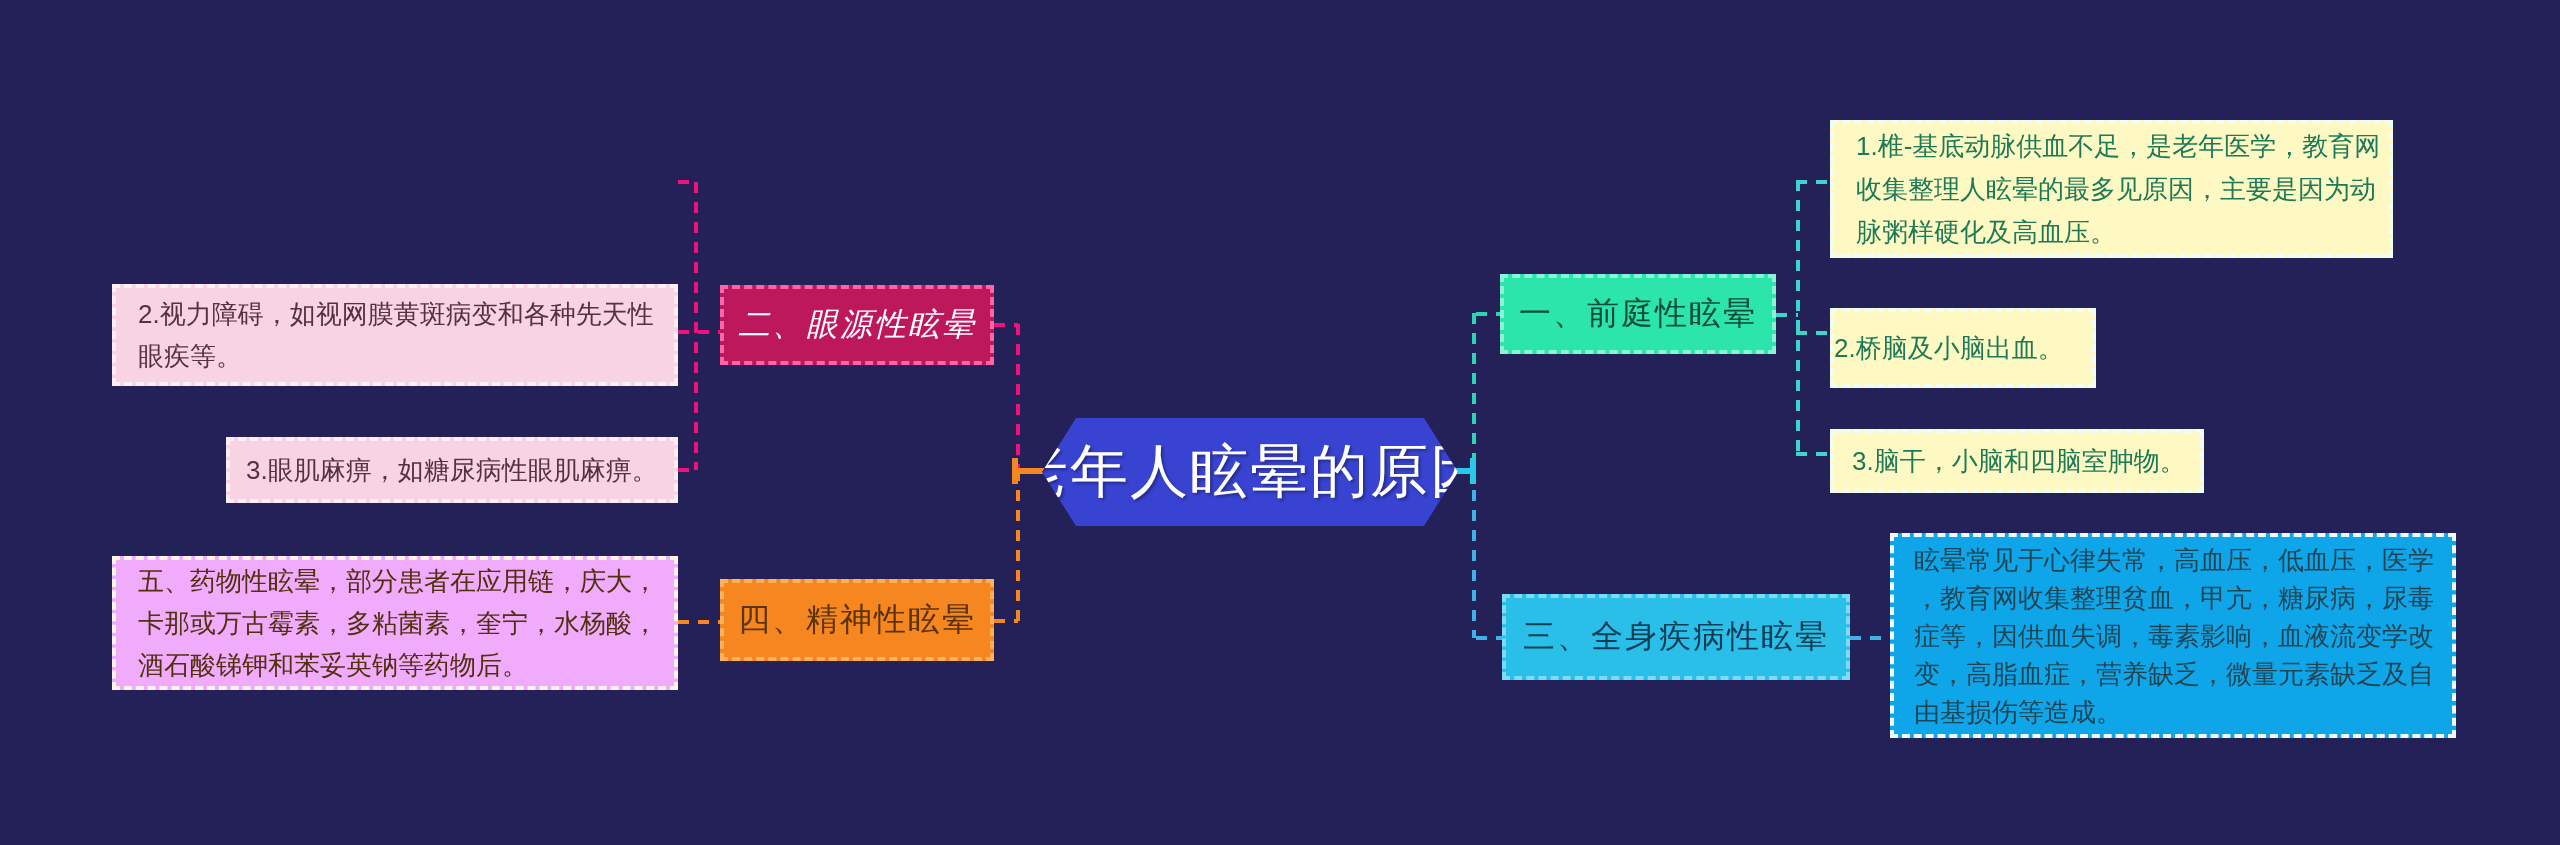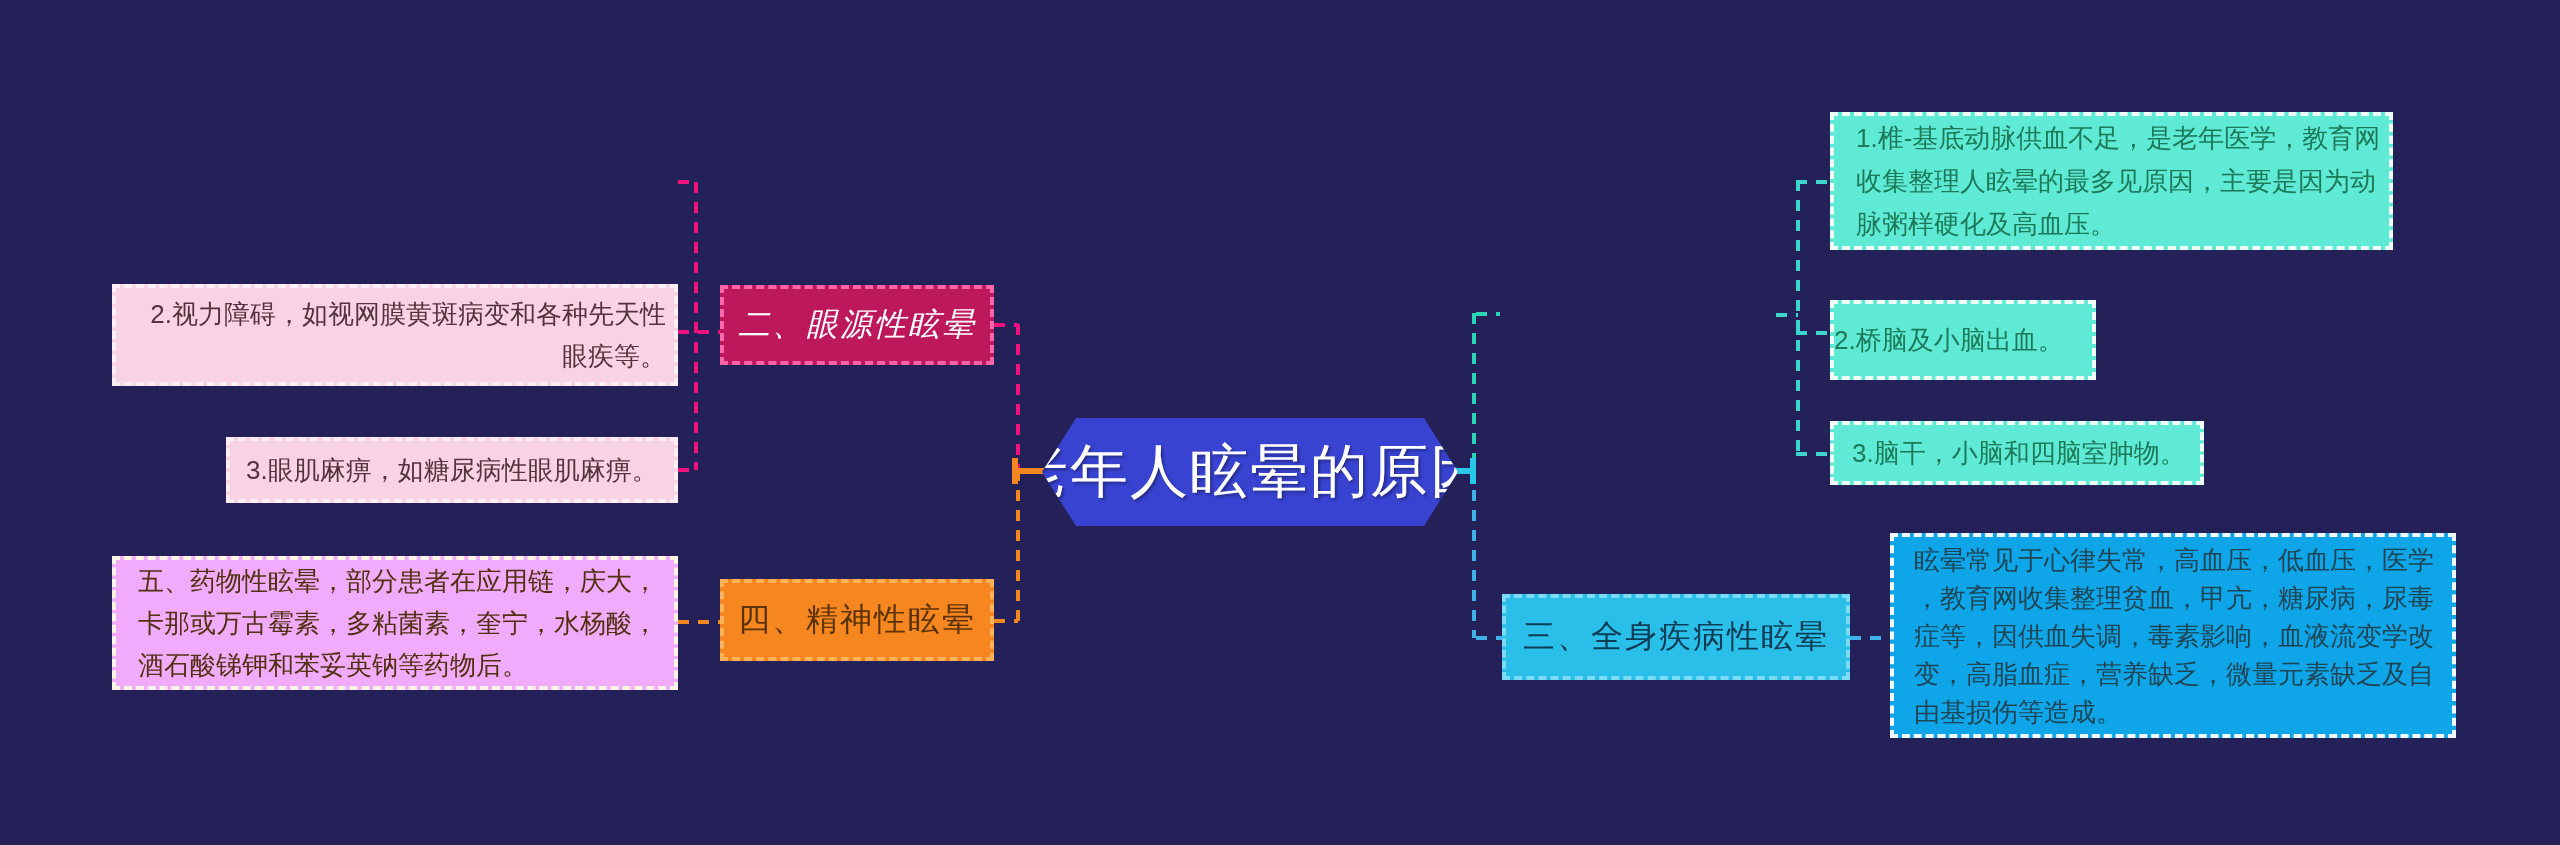--- a/index.html
+++ b/index.html
@@ -30,21 +30,21 @@
   
   .leaf{
     position:absolute;box-sizing:border-box;
     border:4px dashed rgba(255,255,255,.92);
     display:flex;align-items:center;
     font-size:26px;
   }
   .leaf .txt{display:block;width:100%;line-break:anywhere;word-break:break-all;}
   .leaf.pinkleaf{background:#f8d3e4;color:#54323f;border-color:#fdeef5;}
   .leaf.creamleaf{background:#f0abfc;color:#52300e;border-color:#fdf4e4;}
-  .leaf.mintleaf{background:#5eead4;color:#1d7a58;border-color:#effdf7;}
+  .leaf.mintleaf{background:#fef9c3;color:#1d7a58;border-color:#effdf7;margin-top:8px;}
   .leaf.blueleaf{background:#0ea5e9;color:#1f4554;border-color:#eefaff;}
   
   .node{
     position:absolute;box-sizing:border-box;
     border:4px dashed;
     display:flex;align-items:center;justify-content:center;
     font-size:32px;letter-spacing:2px;white-space:nowrap;
   }
   .node.pinknode{background:#be185d;border-color:#ff64ab;color:#ffffff;font-style:italic;}
   .node.orangenode{background:#f6861f;border-color:#ffb257;color:#5b3306;text-align:center;}
@@ -88,34 +88,35 @@
 
   <div class="dash-v tealc" style="left:1796px;top:180px;height:274px;"></div>
   <div class="dash-h tealc" style="left:1776px;top:313px;width:22px;"></div>
   <div class="dash-h tealc" style="left:1796px;top:180px;width:36px;"></div>
   <div class="dash-h tealc" style="left:1796px;top:331px;width:36px;"></div>
   <div class="dash-h tealc" style="left:1796px;top:452px;width:36px;"></div>
 
   <div class="dash-h sky" style="left:1850px;top:636px;width:42px;"></div>
 
   <div class="leaf pinkleaf" style="left:112px;top:284px;width:566px;height:102px;padding-left:22px;padding-right:8px;">
-    <span class="txt" style="line-height:42px;text-align:right;">2.视力障碍，如视网膜黄斑病变和各种先天性眼疾等。</span>
+    <span class="txt" style="line-height:42px;">2.视力障碍，如视网膜黄斑病变和各种先天性眼疾等。</span>
   </div>
   <div class="leaf pinkleaf" style="left:226px;top:437px;width:452px;height:66px;padding-left:16px;padding-right:6px;">
     <span class="txt" style="line-height:30px;">3.眼肌麻痹，如糖尿病性眼肌麻痹。</span>
   </div>
   <div class="leaf creamleaf" style="left:112px;top:556px;width:566px;height:134px;padding-left:22px;padding-right:8px;">
     <span class="txt" style="line-height:42px;">五、药物性眩晕，部分患者在应用链，庆大，卡那或万古霉素，多粘菌素，奎宁，水杨酸，酒石酸锑钾和苯妥英钠等药物后。</span>
   </div>
 
   <div class="node pinknode" style="left:720px;top:285px;width:274px;height:80px;">二、眼源性眩晕</div>
   <div class="node orangenode" style="left:720px;top:579px;width:274px;height:82px;">四、精神性眩晕</div>
 
   <div class="central">老年人眩晕的原因</div>
 
+  <div class="node greennode" style="left:1500px;top:274px;width:276px;height:80px;">一、前庭性眩晕</div>
   <div class="node cyannode" style="left:1502px;top:594px;width:348px;height:86px;">三、全身疾病性眩晕</div>
 
   <div class="leaf mintleaf" style="left:1830px;top:112px;width:563px;height:138px;padding-left:22px;padding-right:8px;">
     <span class="txt" style="line-height:43px;">1.椎-基底动脉供血不足，是老年医学，教育网收集整理人眩晕的最多见原因，主要是因为动脉粥样硬化及高血压。</span>
   </div>
   <div class="leaf mintleaf" style="left:1830px;top:300px;width:266px;height:80px;padding-right:4px;">
     <span class="txt" style="line-height:30px;">2.桥脑及小脑出血。</span>
   </div>
   <div class="leaf mintleaf" style="left:1830px;top:421px;width:374px;height:64px;padding-left:18px;padding-right:4px;">
     <span class="txt" style="line-height:30px;">3.脑干，小脑和四脑室肿物。</span>

